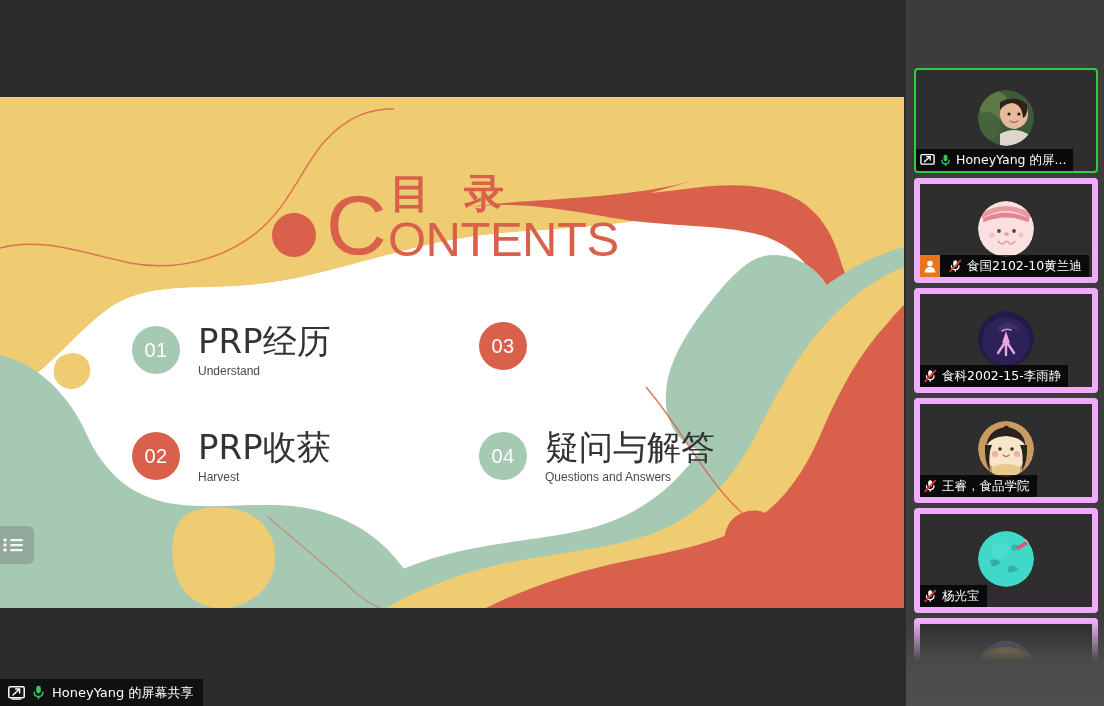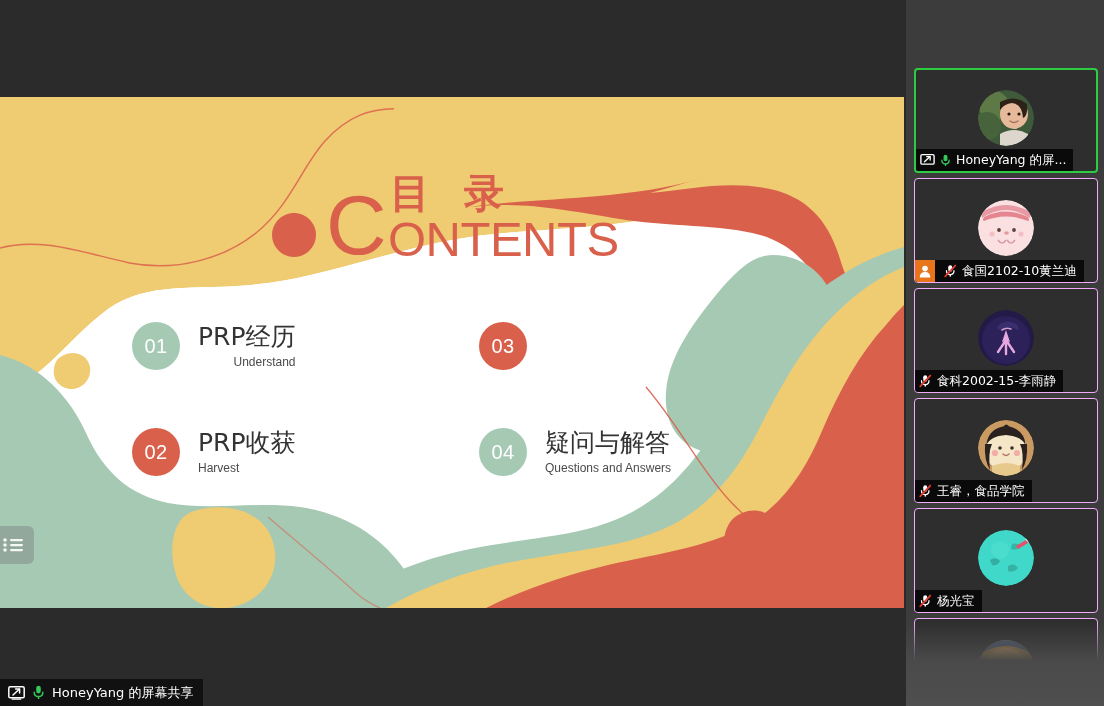--- a/index.html
+++ b/index.html
@@ -46,21 +46,21 @@
   .toc-badge {
     width:48px; height:48px; border-radius:50%;
     display:flex; align-items:center; justify-content:center;
     color:#ffffff; font-size:20px; font-weight:400; letter-spacing:0.5px;
     flex:0 0 48px;
   }
   .toc-badge.green { background:#a6c9b4; }
   .toc-badge.red   { background:#d9614c; }
   .toc-texts { margin-left:18px; }
   .toc-cn {
-    font-size:25px; color:#333333; line-height:1.15;
+    font-size:34px; color:#333333; line-height:1.15;
     font-family:"DejaVu Sans","Liberation Sans",sans-serif; font-weight:400;
     white-space:nowrap;
   }
   .toc-en {
     font-size:12px; color:#4a4a4a; margin-top:3px; line-height:1.2;
     white-space:nowrap;
   }
 
   #menuBtn {
     position:absolute; left:-8px; top:429px;
@@ -70,21 +70,21 @@
   }
   #menuBtn svg { display:block; }
 
   
   #panel {
     position:absolute; left:906px; top:0; width:198px; height:706px;
     background:#3c3c3c; overflow:hidden;
   }
   .tile {
     position:absolute; left:8px; width:184px; height:105px;
-    background:#2e2e2e; border:1px solid #f0abfc; border-radius:4px;
+    background:#2e2e2e; border:6px solid #f0abfc; border-radius:4px;
     overflow:hidden;
   }
   .tile.active { border:2px solid #2ecc40; }
   .avatar {
     position:absolute; left:50%; top:48%; transform:translate(-50%,-50%);
     width:56px; height:56px; border-radius:50%; overflow:hidden;
   }
   .avatar svg { display:block; width:56px; height:56px; }
   .namebar {
     position:absolute; left:0; bottom:0; height:22px;
@@ -219,21 +219,21 @@
       </svg>
 
       <div class="slide-text">
 
         <div id="contentsTitle">
           <span class="big-c">C</span>
           <span class="cn">目 录</span>
           <span class="rest">ONTENTS</span>
         </div>
 
-        <div class="toc-item" style="left:132px; top:225px;text-align:right;">
+        <div class="toc-item" style="left:132px; top:225px;">
           <div class="toc-badge green">01</div>
           <div class="toc-texts">
             <div class="toc-cn">PRP经历</div>
             <div class="toc-en">Understand</div>
           </div>
         </div>
 
         <div class="toc-item" style="left:132px; top:331px;">
           <div class="toc-badge red">02</div>
           <div class="toc-texts">

